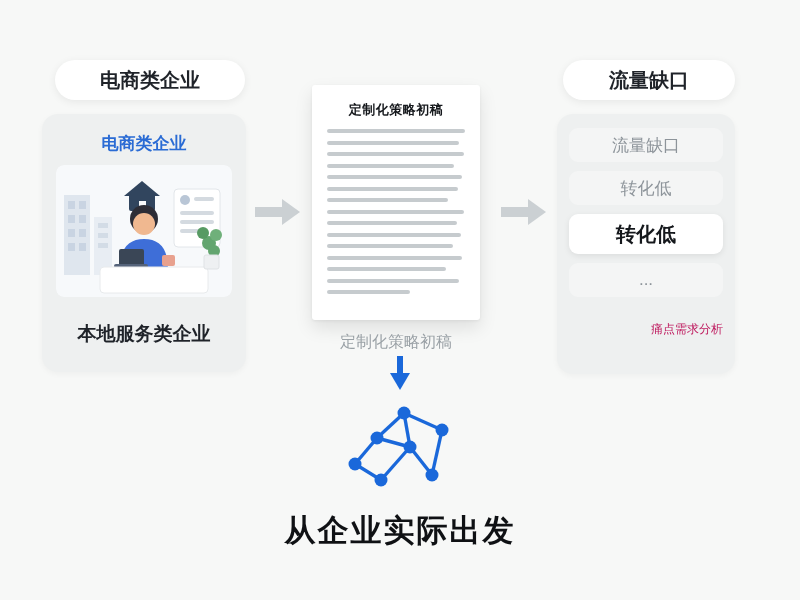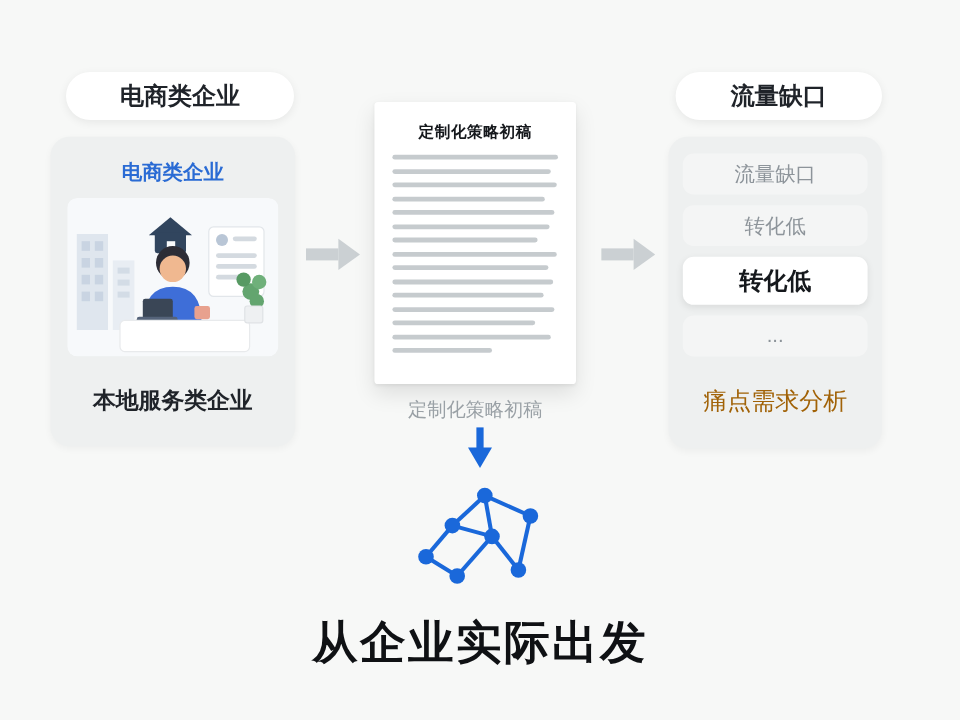--- a/index.html
+++ b/index.html
@@ -71,21 +71,21 @@
   .flow-arrow-1{left:255px;top:198px;}
   .flow-arrow-2{left:501px;top:198px;}
   .down-arrow{position:absolute;left:387px;top:356px;width:26px;height:36px;}
 
   
   .network{position:absolute;left:346px;top:400px;width:106px;height:94px;}
 
   
   .bottom-title{
     position:absolute;left:0;top:510px;width:800px;
-    text-align:center;font-weight:700;font-size:38px;color:#0f1114;
+    text-align:center;font-weight:700;font-size:31px;color:#0f1114;
     letter-spacing:2px;
   }
 
   
   .card-right{
     position:absolute;left:557px;top:114px;width:178px;height:260px;
     background:#eef0f0;border-radius:16px;
     box-shadow:0 2px 6px rgba(0,0,0,.04);
     box-sizing:border-box;padding:14px 12px;
   }
@@ -93,22 +93,22 @@
     height:34px;border-radius:9px;background:#f4f5f5;
     display:flex;align-items:center;justify-content:center;
     color:#8d949a;font-size:17px;margin-bottom:9px;
   }
   .pain-row.highlight{
     height:40px;background:#ffffff;
     box-shadow:0 2px 6px rgba(0,0,0,.08);
     color:#15181c;font-weight:700;font-size:20px;
   }
   .card-right .card-caption{
-    margin-top:24px;text-align:center;
-    color:#a16207;font-size:20px;font-weight:500;
+    margin-top:24px;text-align:right;
+    color:#be185d;font-size:12px;font-weight:500;
   }
 </style>
 </head>
 <body>
 
 <div class="stage">
 
   <div class="pill pill-left">
     <span>电商类企业</span>
   </div>

